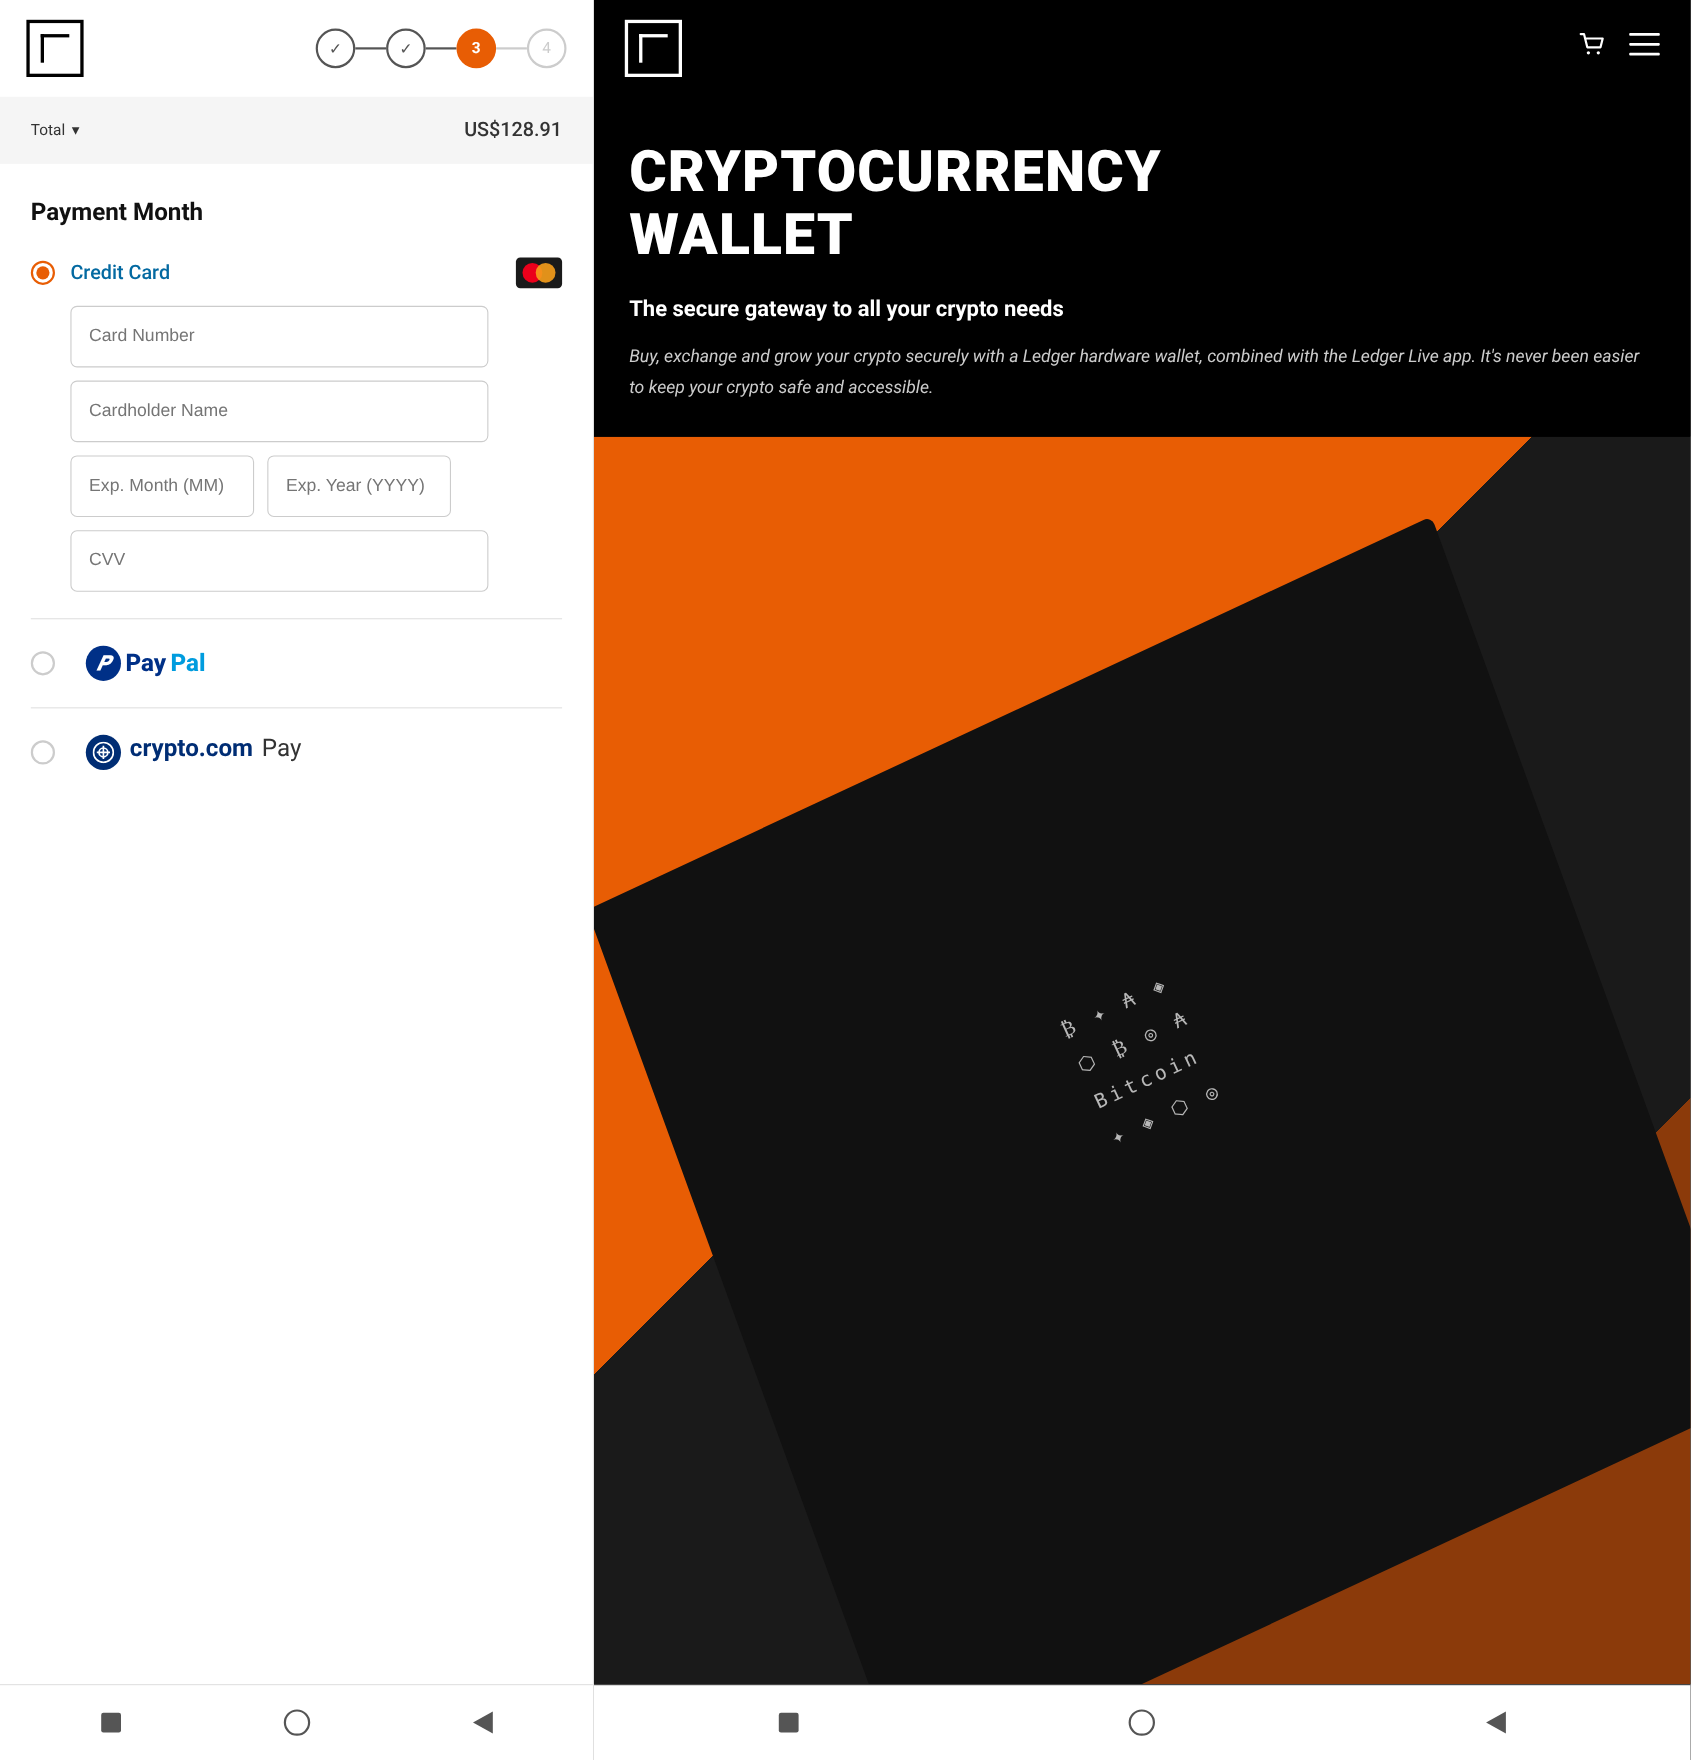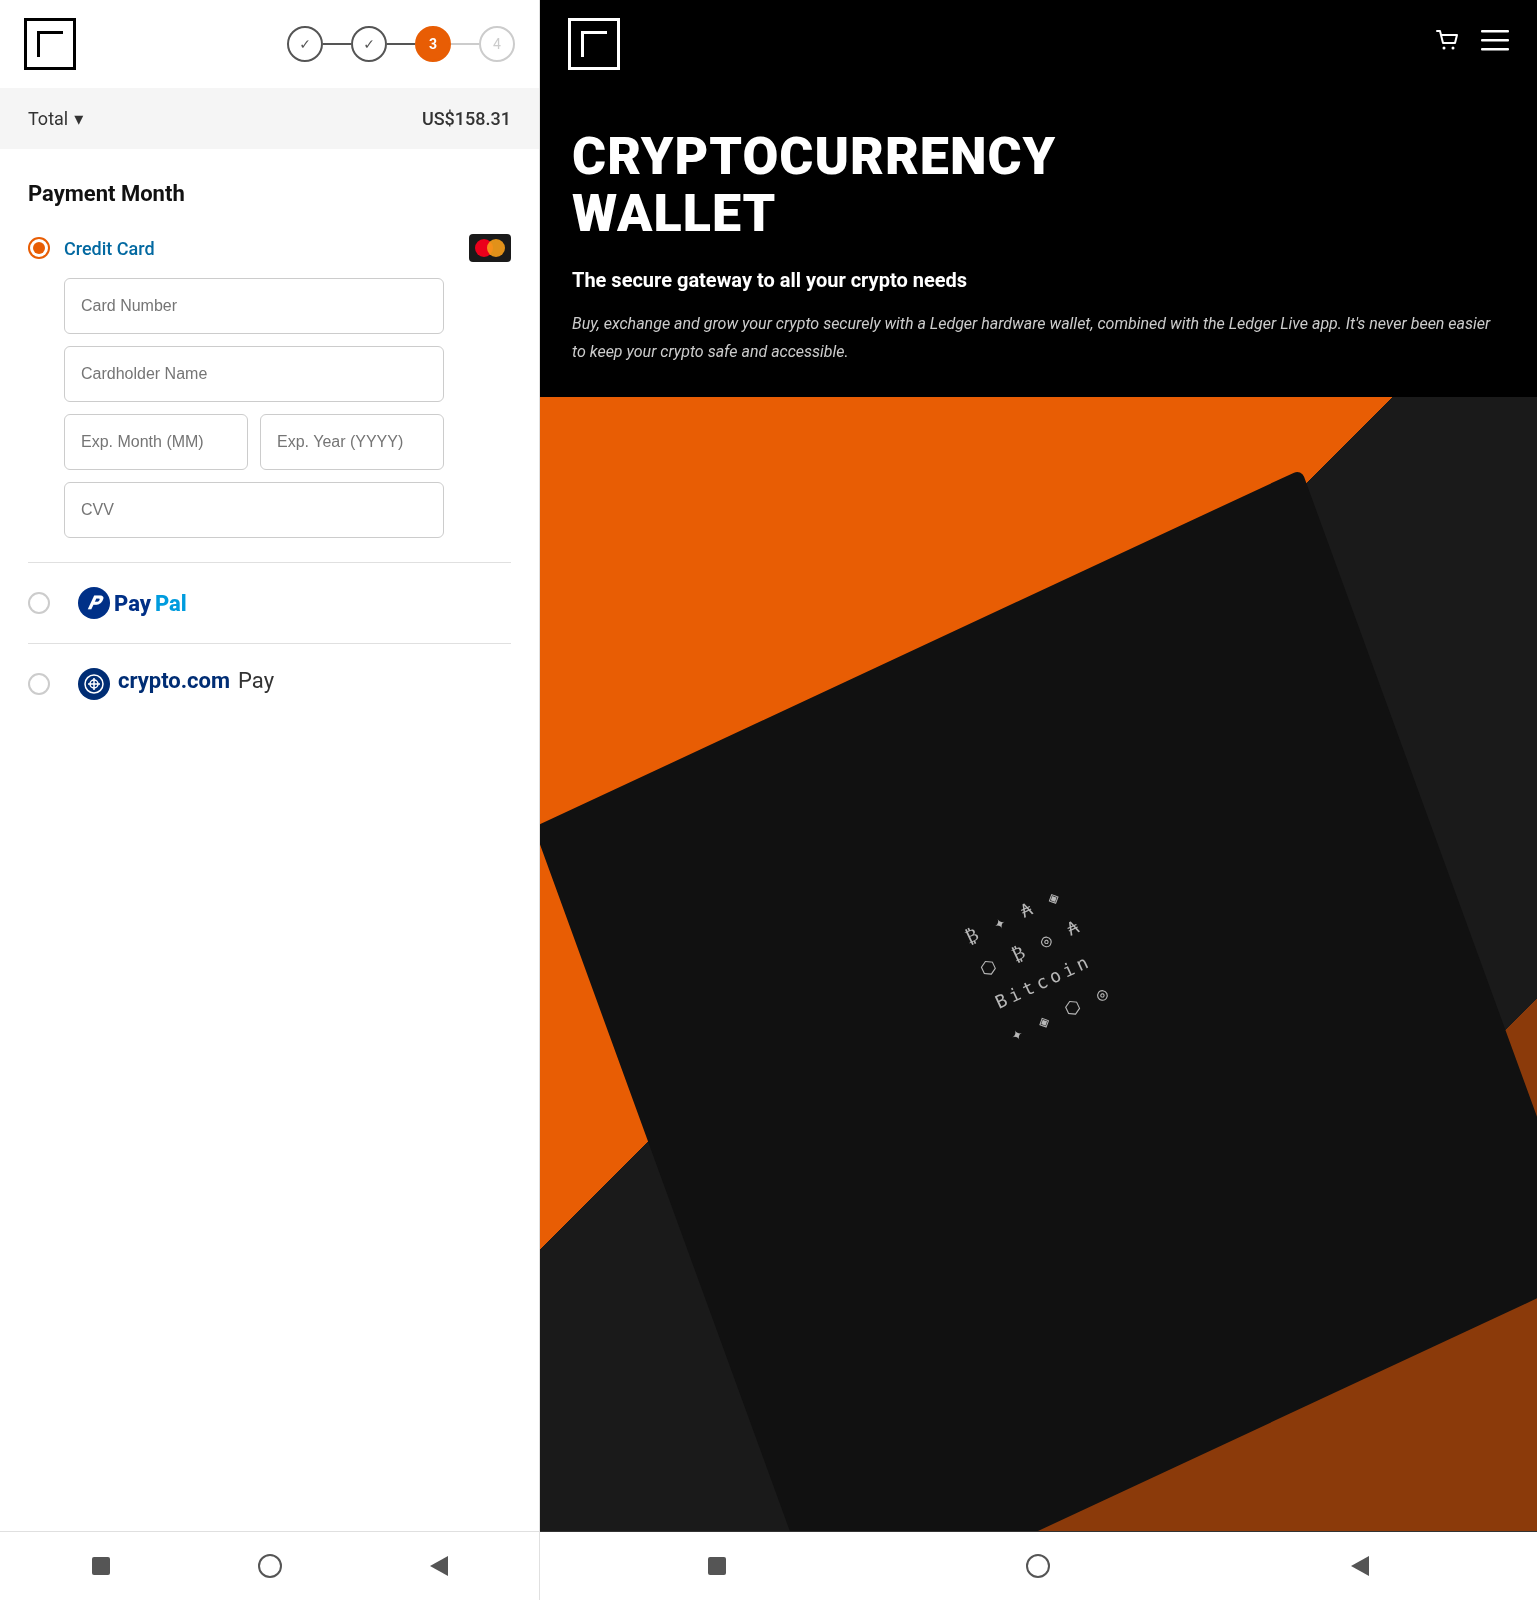--- a/index.html
+++ b/index.html
@@ -96,21 +96,21 @@
 
     .total-bar {
       background: #f5f5f5;
       padding: 20px 28px;
       display: flex;
       justify-content: space-between;
       align-items: center;
     }
 
     .total-label {
-      font-size: 18px;
+      font-size: 14px;
       color: #333;
       display: flex;
       align-items: center;
       gap: 6px;
     }
 
     .total-amount {
       font-size: 18px;
       color: #333;
       font-weight: 500;
@@ -222,21 +222,21 @@
       background: #fff;
       outline: none;
     }
 
     .form-row {
       display: flex;
       gap: 12px;
     }
 
     .form-input-half {
-      width: 184px;
+      width: 167px;
       padding: 18px 16px;
       border: 1.5px solid #ccc;
       border-radius: 6px;
       font-size: 16px;
       color: #0369a1;
       background: #fff;
       outline: none;
     }
 
     .divider {
@@ -521,21 +521,21 @@
         <span>4</span>
       </div>
     </div>
   </div>
 
   <div class="total-bar">
     <div class="total-label">
       <span>Total</span>
       <span>▾</span>
     </div>
-    <div class="total-amount">US$158.31</div>
+    <div class="total-amount">US$128.91</div>
   </div>
 
   <div class="payment-section">
     <div class="payment-title">Payment Month</div>
 
     <div class="payment-option">
       <div class="radio-btn selected">
       </div>
       <span class="option-label">Credit Card</span>
       <div class="mastercard-icon">

